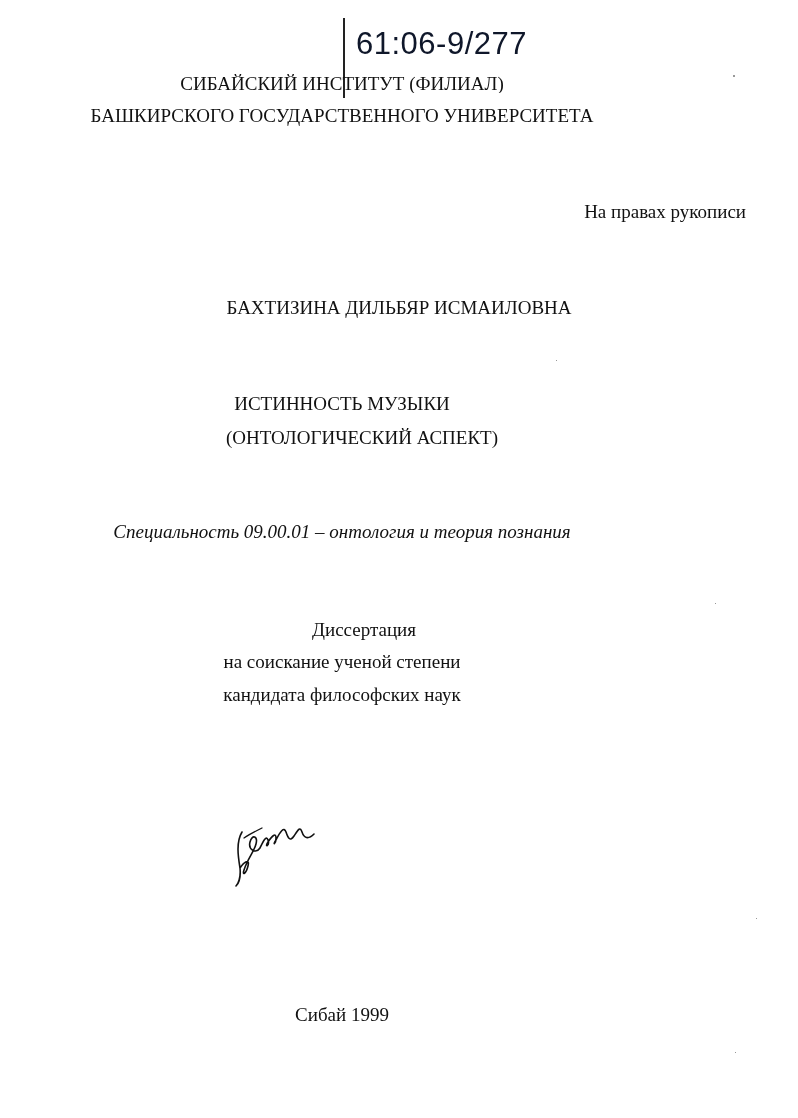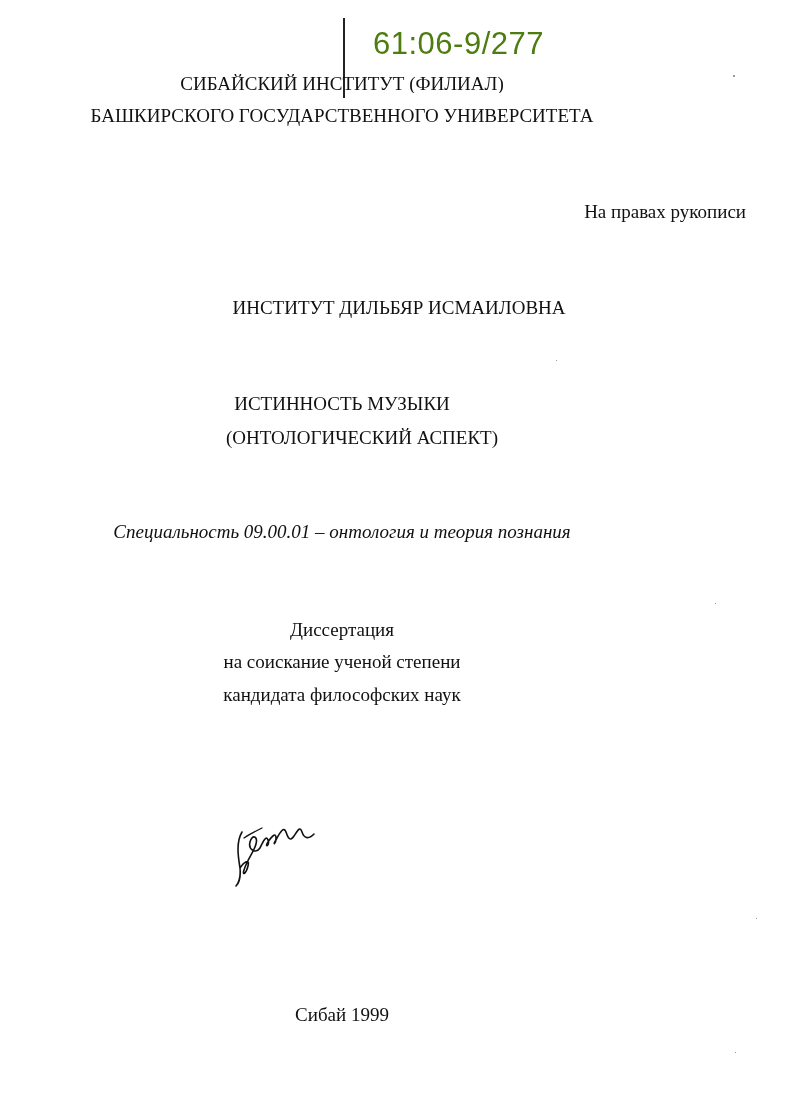--- a/index.html
+++ b/index.html
@@ -35,23 +35,22 @@
       height: 80px;
       background: #222222;
     }
     .stamp-number {
       position: absolute;
       left: 356px;
       top: 26px;
       font-family: "Liberation Sans", "DejaVu Sans", sans-serif;
       font-size: 31px;
       letter-spacing: 0.5px;
-      color: #4d7c0f;
+      color: #0f172a;
       white-space: nowrap;
-      margin-left: 17px;
     }
     .header-line-1 {
       top: 74px;
       
       clip-path: inset(0 0 0 0);
     }
     .header-line-2 { top: 106px; }
     .manuscript {
       right: 52px;
       top: 202px;
@@ -59,21 +58,21 @@
     }
     .author {
       top: 298px;
       left: 0;
       width: 798px;
       text-align: center;
     }
     .title-1 { top: 394px; }
     .title-2 { top: 428px; padding-left: 20px; }
     .specialty { top: 522px; font-style: italic; }
-    .diss-1 { top: 620px; }
+    .diss-1 { top: 620px; padding-left: 22px; }
     .diss-2 { top: 652px; }
     .diss-3 { top: 685px; }
     .advisor {
       left: 519px;
       top: 812px;
     }
     .advisor div {
       height: 31px;
       line-height: 19px;
     }
@@ -99,21 +98,21 @@
 <div>
 
   <div class="stamp-line"></div>
   <div class="stamp-number">61:06-9/277</div>
 
   <div class="abs serif center header-line-1">СИБАЙСКИЙ ИНСТИТУТ (ФИЛИАЛ)</div>
   <div class="abs serif center header-line-2">БАШКИРСКОГО ГОСУДАРСТВЕННОГО УНИВЕРСИТЕТА</div>
 
   <div class="abs serif manuscript">На правах рукописи</div>
 
-  <div class="abs serif author">ИНСТИТУТ ДИЛЬБЯР ИСМАИЛОВНА</div>
+  <div class="abs serif author">БАХТИЗИНА ДИЛЬБЯР ИСМАИЛОВНА</div>
 
   <div class="abs serif center title-1">ИСТИННОСТЬ МУЗЫКИ</div>
   <div class="abs serif center title-2">(ОНТОЛОГИЧЕСКИЙ АСПЕКТ)</div>
 
   <div class="abs serif center specialty">Специальность 09.00.01 – онтология и теория познания</div>
 
   <div class="abs serif center diss-1">Диссертация</div>
   <div class="abs serif center diss-2">на соискание ученой степени</div>
   <div class="abs serif center diss-3">кандидата философских наук</div>
 

